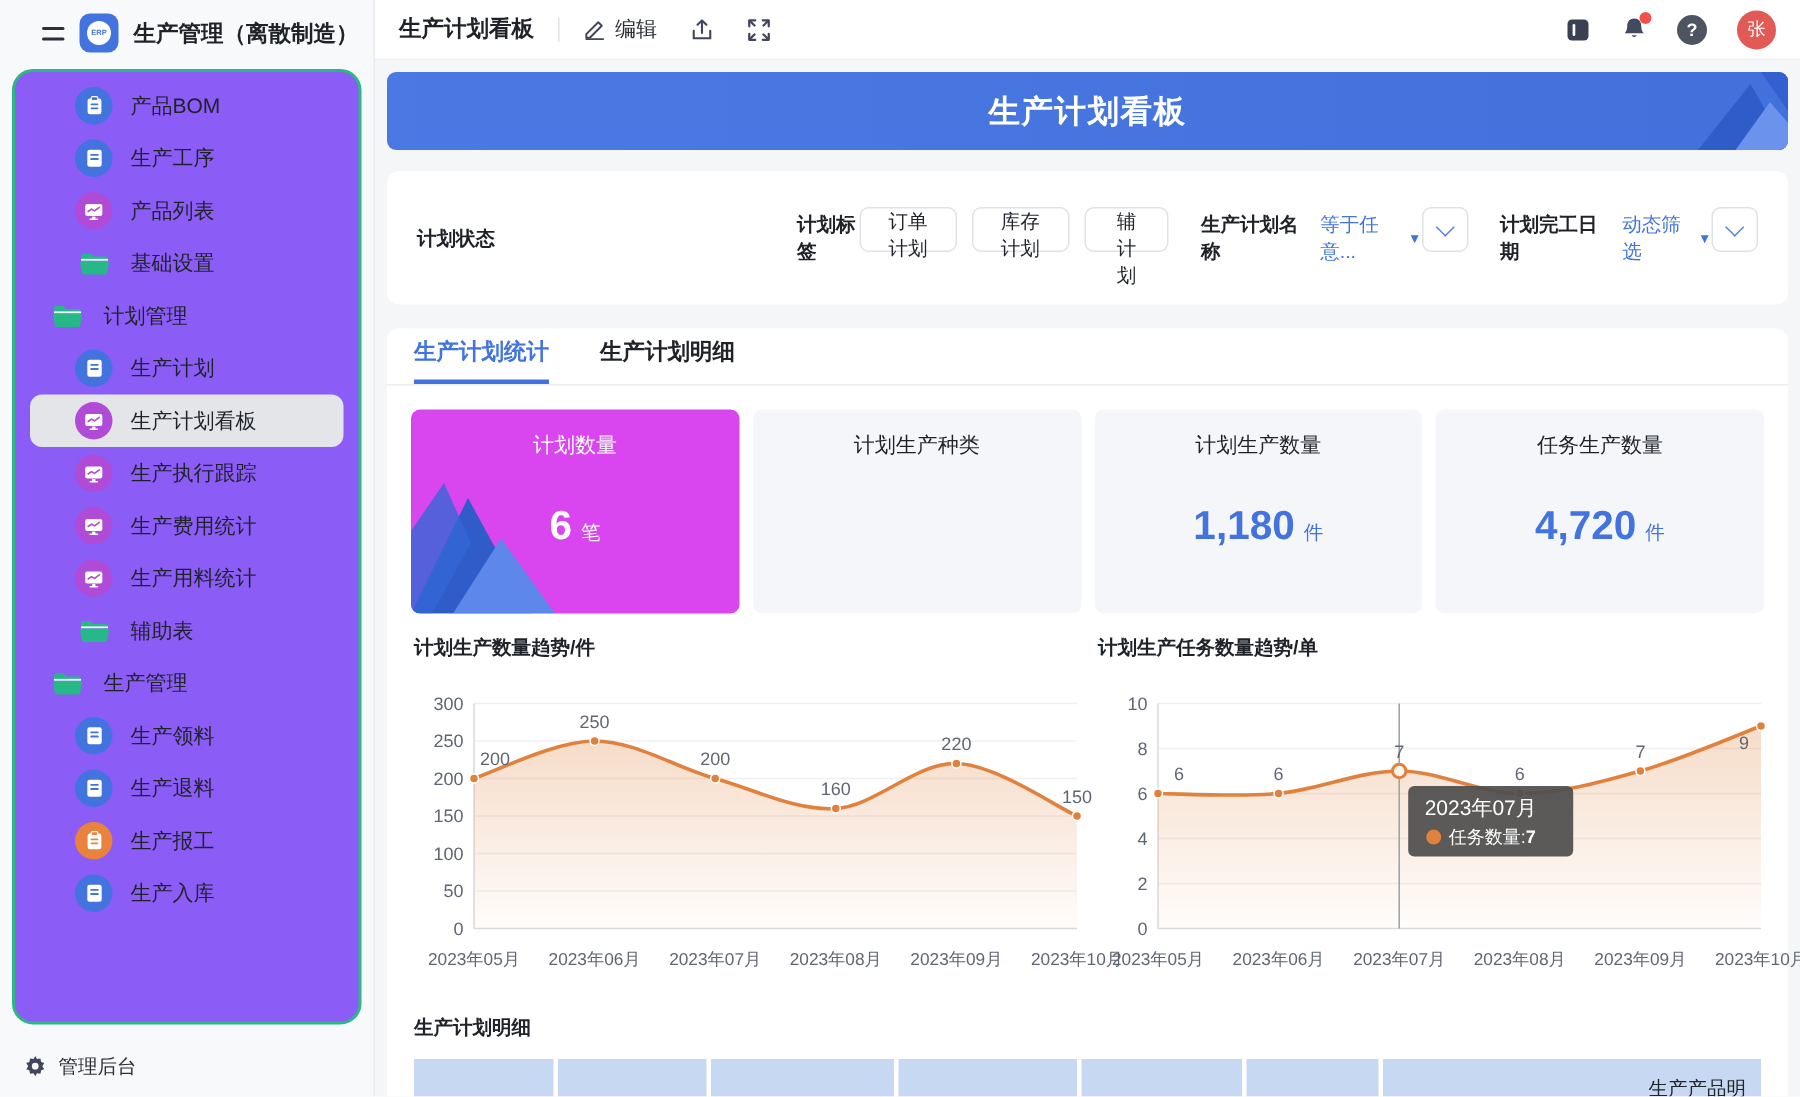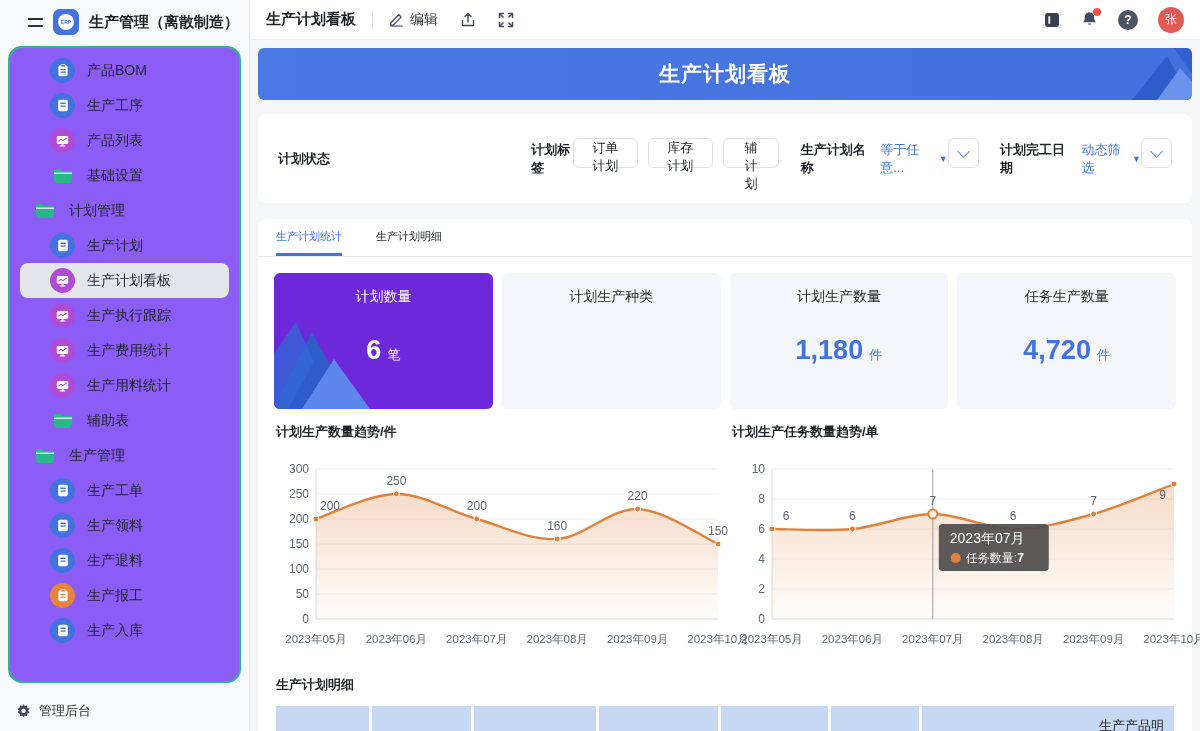--- a/index.html
+++ b/index.html
@@ -50,30 +50,30 @@
   .fg-head{display:flex;align-items:center;gap:10px;font-size:13px;font-weight:bold;color:#1f2329}
   .fg-cond{color:#4273de;font-weight:normal;font-size:13px;display:flex;align-items:center;gap:4px;cursor:pointer}
   .caret{font-size:9px;color:#4273de}
   .fg-row{display:flex;gap:10px;margin-top:11px}
   .fbtn{height:30px;padding:0 15px;background:#fff;border:1px solid #e0e2e6;border-radius:6px;font-size:13px;color:#1f2329;cursor:pointer}
   .fselect{height:30px;border:1px solid #dfe1e6;border-radius:6px;margin-top:11px;display:flex;align-items:center;justify-content:flex-end;padding:0 10px;cursor:pointer;background:#fff}
   .chev{width:9px;height:9px;border-right:1.6px solid #5580e8;border-bottom:1.6px solid #5580e8;transform:rotate(45deg);margin-top:-4px}
 
   .main-card{margin-top:16px;background:#fff;border-radius:8px 8px 0 0;height:600px}
   .tabsbar{display:flex;gap:34px;padding:0 18px;border-bottom:1px solid #ebedf0;height:38px;align-items:flex-end}
-  .tab{font-size:11px;font-weight:normal;padding-bottom:9px;cursor:pointer;color:#1f2329;border-bottom:3px solid transparent}
+  .tab{font-size:15px;font-weight:bold;padding-bottom:9px;cursor:pointer;color:#1f2329;border-bottom:3px solid transparent}
   .tab.active{color:#4273de;border-bottom-color:#4273de}
 
   .stats{display:flex;gap:9px;margin:16px 16px 0;height:136px}
   .stat-card{flex:1;background:#f4f6fa;border-radius:6px;display:flex;flex-direction:column;align-items:center;padding-top:15px;position:relative;overflow:hidden;cursor:pointer}
   .stat-card .s-label{font-size:14px;color:#1f2329;z-index:1}
   .stat-card .s-val{flex:1;display:flex;align-items:center;justify-content:center;padding-bottom:14px;z-index:1}
   .stat-card .num{font-size:27px;font-weight:bold;color:#4273de}
   .stat-card .unit{font-size:13px;color:#4273de;margin-left:6px;margin-top:8px}
-  .stat-card.hl{background:#6d28d9}
+  .stat-card.hl{background:#d946ef}
   .stat-card.hl .s-label,.stat-card.hl .num,.stat-card.hl .unit{color:#fff}
   .stat-card.hl svg{position:absolute;left:0;bottom:0}
 
   .charts{display:flex;justify-content:space-between;padding:0 18px;margin-top:14px}
   .chart-block{width:456px}
   .chart-title{font-size:13px;font-weight:bold;color:#1f2329;margin-bottom:16px}
 
   .detail-title{margin:24px 18px 0;font-size:13px;font-weight:bold;color:#1f2329}
   .dtable{display:flex;margin:12px 18px 0;height:40px}
   .dcell{background:#c7d9f2;margin-right:3px;display:flex;align-items:center;justify-content:flex-end;font-size:13px;color:#20242b;padding-right:10px}
@@ -215,30 +215,20 @@
           </div>
           <div class="menu-item lvl1">
             <span style="width:25px;display:flex;justify-content:center">
               <svg width="20" height="16" viewBox="0 0 20 16">
                 <path d="M1 2.5C1 1.7 1.7 1 2.5 1h5l1.6 2h8.4c.8 0 1.5.7 1.5 1.5v1H1z" fill="#26b887"></path>
                 <path d="M1.8 6h16.4c.9 0 1.6.8 1.4 1.7l-1.2 6.1c-.1.7-.8 1.2-1.5 1.2H3.1c-.7 0-1.4-.5-1.5-1.2L.4 7.7C.2 6.8.9 6 1.8 6z" fill="#26b887"></path>
                 <rect x="1" y="4.6" width="18" height="1.2" fill="#f4faf7"></rect>
               </svg>
             </span>
             <span class="mi-label">生产管理</span>
-          </div>
-          <div class="menu-item">
-            <span class="ic-circle" style="background:#4273de">
-              <svg width="12" height="13" viewBox="0 0 12 13">
-                <rect x="1.2" y="0.8" width="9.6" height="11.4" rx="1.6" fill="#fff"></rect>
-                <rect x="3.2" y="3.6" width="5.6" height="1.3" rx="0.6" fill="#4273de"></rect>
-                <rect x="3.2" y="6.4" width="5.6" height="1.3" rx="0.6" fill="#4273de"></rect>
-              </svg>
-            </span>
-            <span class="mi-label">生产工单</span>
           </div>
           <div class="menu-item">
             <span class="ic-circle" style="background:#4273de">
               <svg width="12" height="13" viewBox="0 0 12 13">
                 <rect x="1.2" y="0.8" width="9.6" height="11.4" rx="1.6" fill="#fff"></rect>
                 <rect x="3.2" y="3.6" width="5.6" height="1.3" rx="0.6" fill="#4273de"></rect>
                 <rect x="3.2" y="6.4" width="5.6" height="1.3" rx="0.6" fill="#4273de"></rect>
               </svg>
             </span>
             <span class="mi-label">生产领料</span>

